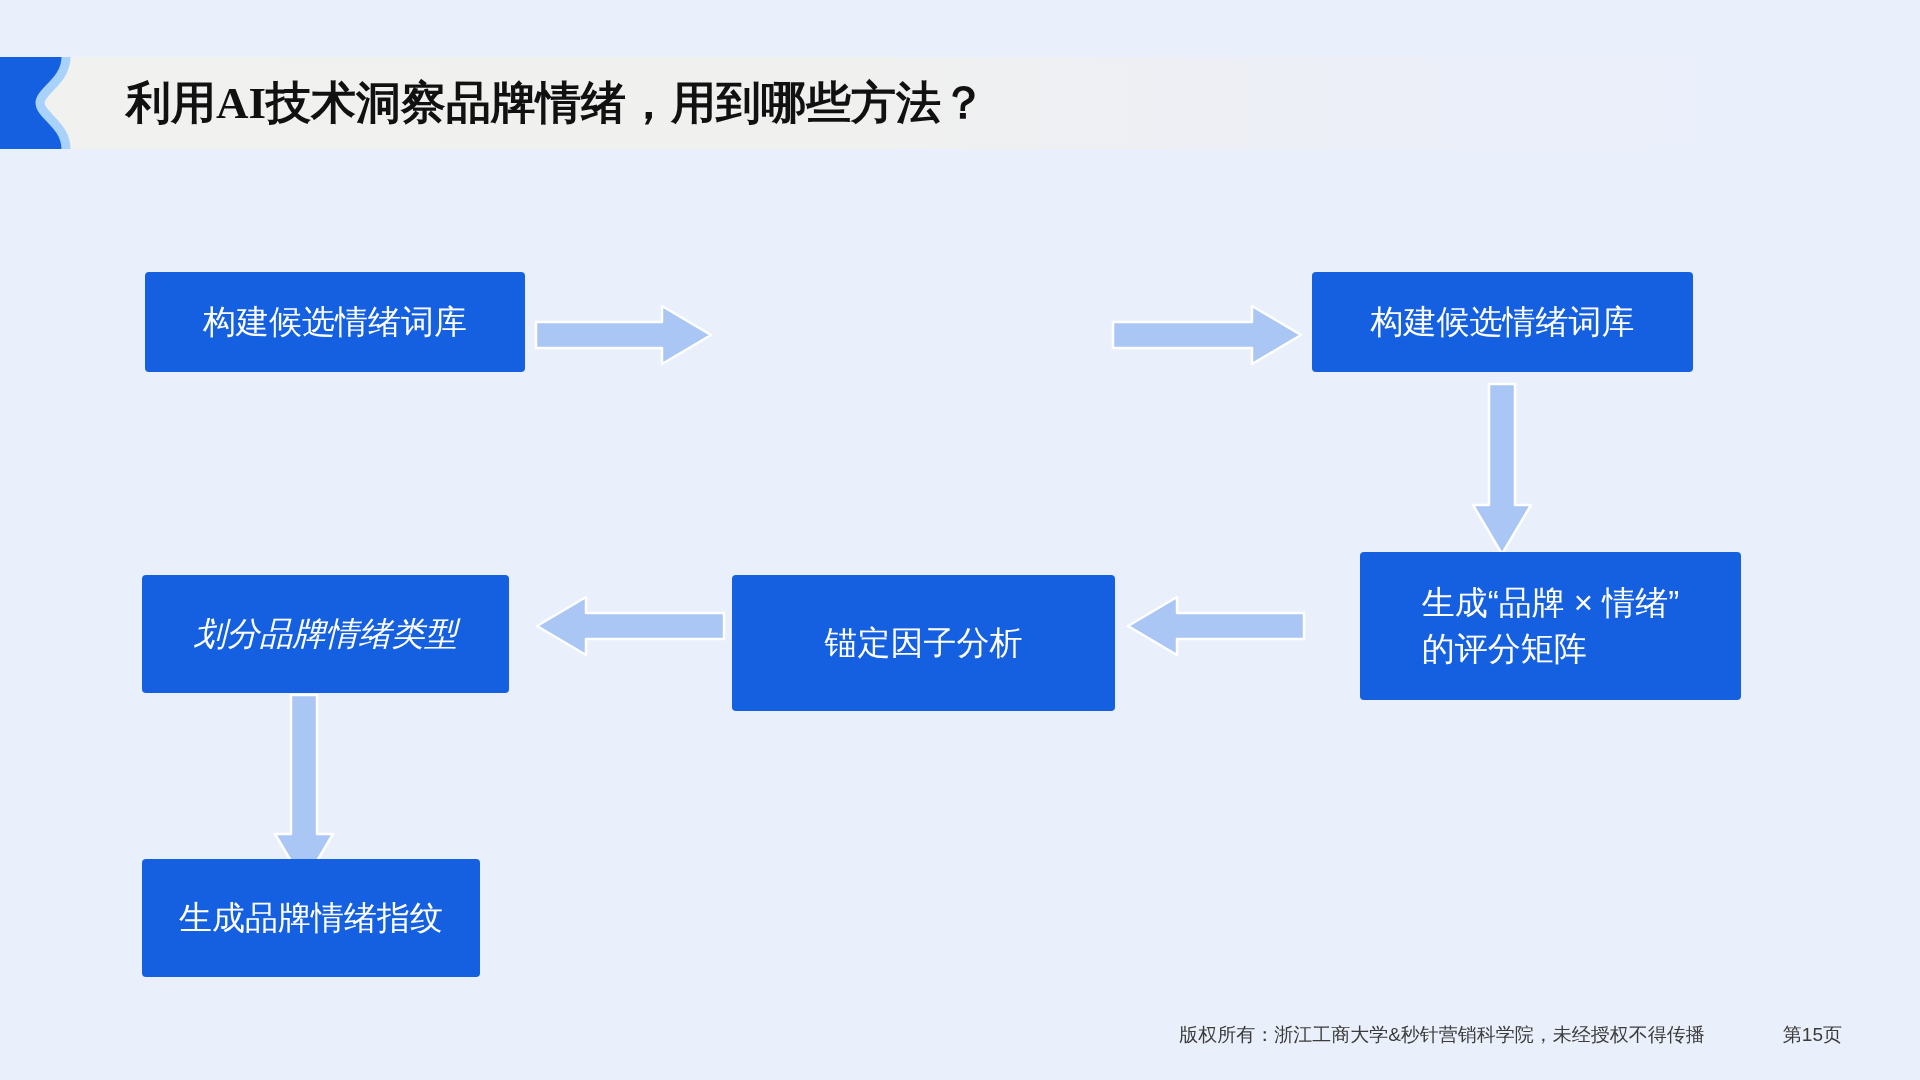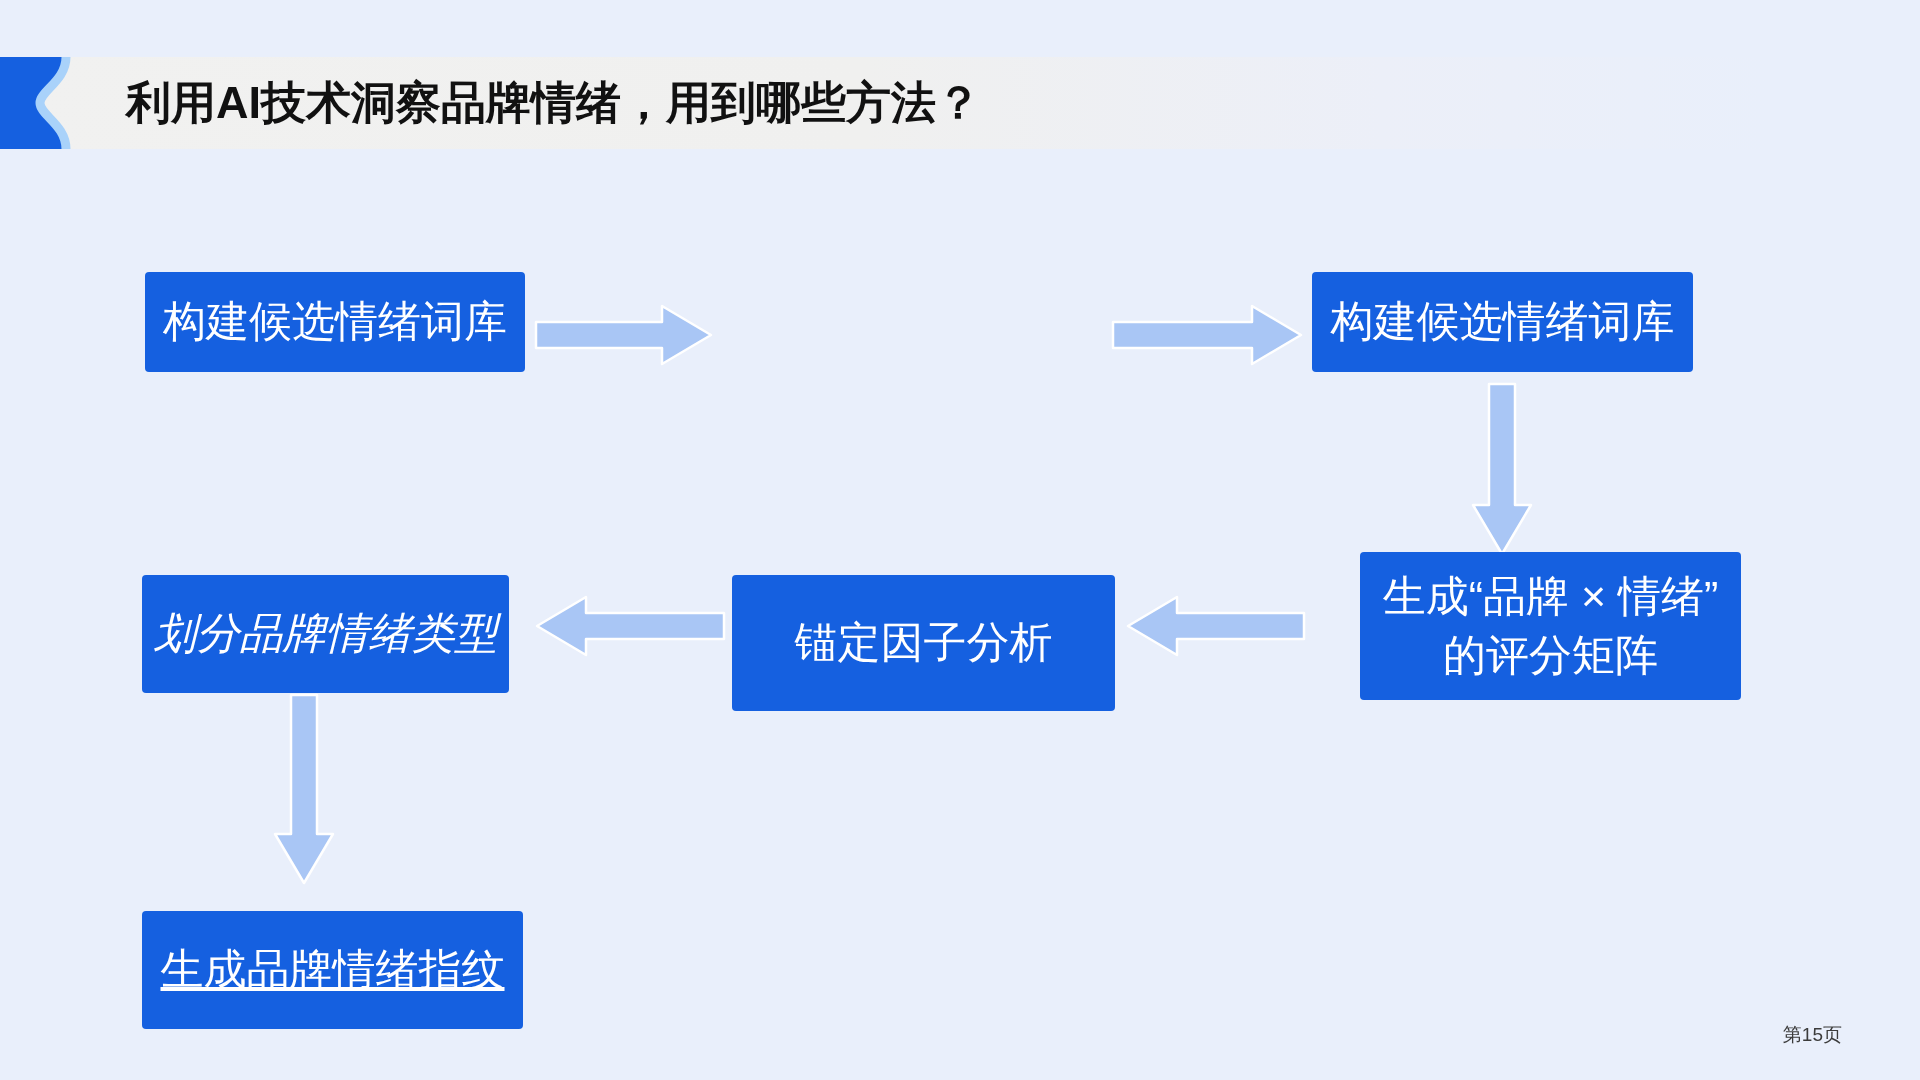--- a/index.html
+++ b/index.html
@@ -41,33 +41,34 @@
     left: 126px;
     top: 57px;
     height: 92px;
     display: flex;
     align-items: center;
     font-size: 45px;
     font-weight: 700;
     color: #111111;
     letter-spacing: 0px;
     white-space: nowrap;
+    font-family: Liberation Serif, serif;
   }
 
   
   .node {
     position: absolute;
     background: #1560e0;
     border-radius: 4px;
     display: flex;
     align-items: center;
     justify-content: center;
-    text-align: center;
+    text-align: left;
     color: #ffffff;
-    font-size: 43px;
+    font-size: 33px;
     line-height: 1.38;
     padding: 4px 10px;
     white-space: pre-line;
   }
 
   
   .arrow {
     position: absolute;
   }
   .arrow svg { display: block; overflow: visible; }
@@ -146,19 +147,20 @@
   </div>
 
   <div class="node" style="left:142px; top:575px; width:367px; height:118px;font-style:italic;">划分品牌情绪类型</div>
 
   <div class="arrow" style="left:275px; top:695px;">
     <svg width="58" height="188" viewBox="0 0 58 188">
       <path d="M16 0 H42 V139 H58 L29 188 L0 139 H16 Z" fill="#a9c6f5" stroke="#ffffff" stroke-width="2.5" stroke-linejoin="round"></path>
     </svg>
   </div>
 
-  <div class="node" style="left:142px; top:911px; width:381px; height:118px;text-decoration:underline;">生成品牌情绪指纹</div>
+  <div class="node" style="left:142px; top:859px; width:338px; height:118px;">生成品牌情绪指纹</div>
 
   <div class="footer">
+    <span class="copyright">版权所有：浙江工商大学&amp;秒针营销科学院，未经授权不得传播</span>
     <span class="pageno">第15页</span>
   </div>
 
 </div>
 
 </body></html>

